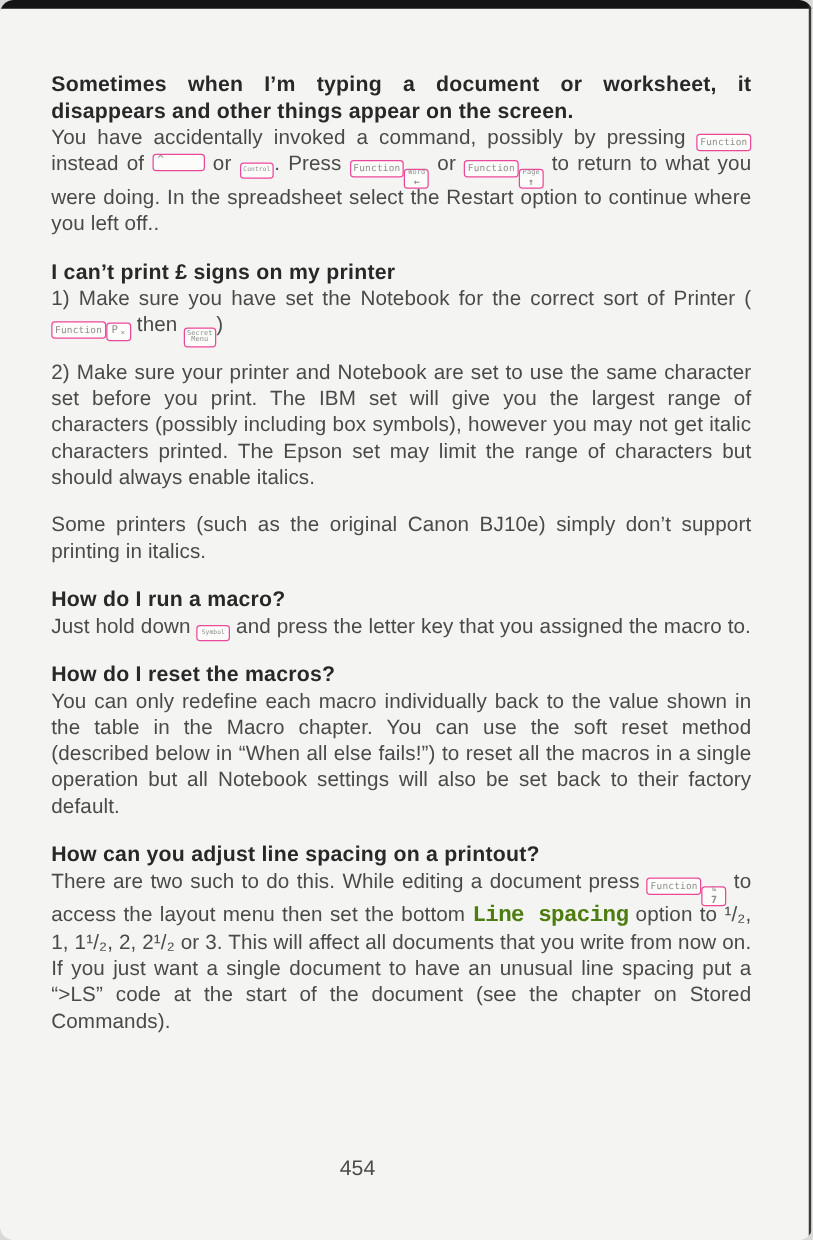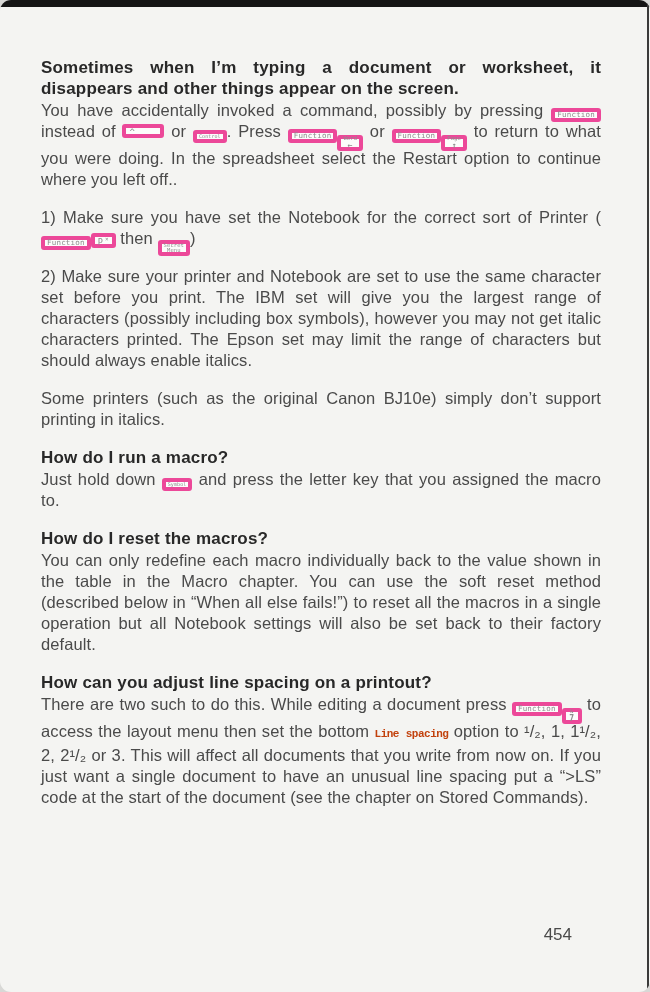--- a/index.html
+++ b/index.html
@@ -21,42 +21,42 @@
     margin:0; font-size:16.5px; line-height:21px;
     text-align:justify; letter-spacing:0.1px;
     color:#4a4a4a;
   }
   .para + .para { margin-top:13px; }
   h2 + .para { margin-top:1px; }
 
   
   .key {
     display:inline-flex; box-sizing:border-box;
-    border:4px solid #ec4899; border-radius:3px;
+    border:1px solid #ec4899; border-radius:3px;
     background:#fcfcfb; color:#8d8d8d;
     position:relative; top:1px; vertical-align:baseline;
     align-items:center; justify-content:center;
     height:14px; line-height:1; white-space:nowrap;
   }
   .key-function { font-size:7.5px; padding:0 2px; letter-spacing:0.2px; }
   .key-shift { width:42px; }
   .key-shift .caret { position:absolute; top:0px; left:3px; font-size:9px; line-height:8px; }
   .key-small { font-size:5px; min-width:27px; padding:0 2px; height:13px; }
   .key-2line { flex-direction:column; min-width:20px; height:16px; padding:1px 2px; top:3px; }
   .key-2line .k-top { font-size:5.5px; line-height:5.5px; }
   .key-2line .k-bottom { font-size:8px; line-height:8px; font-weight:bold; }
   .key-p { min-width:20px; height:15px; align-items:flex-end; padding:1px 3px 2px; }
   .key-p .p-main { font-size:8.5px; line-height:8px; align-self:flex-start; }
   .key-p .p-mark { font-size:6px; line-height:6px; margin-left:2px; }
 
-  .mono { font-family:"Liberation Mono", monospace; font-weight:bold; font-size:11px; color:#c2410c; letter-spacing:-0.5px; }
+  .mono { font-family:"Liberation Mono", monospace; font-weight:bold; font-size:18px; color:#4d7c0f; letter-spacing:-0.5px; }
 
   .page-number {
     position:absolute; top:925px; left:0; width:572px;
-    text-align:right; font-size:17px; color:#4a4a4a;
+    text-align:center; font-size:17px; color:#4a4a4a;
   }
 </style>
 </head>
 <body>
 
 <div class="page">
   <div class="scan-top-bar"></div>
   <div class="scan-right-line"></div>
 
   <div class="content">
@@ -68,20 +68,21 @@
           </kbd><span> or </span><kbd class="key key-small">Control</kbd><span>. Press </span><kbd class="key key-function">Function</kbd><kbd class="key key-2line">
             <span class="k-top">Word</span>
             <span class="k-bottom">←</span>
           </kbd><span> or </span><kbd class="key key-function">Function</kbd><kbd class="key key-2line">
             <span class="k-top">Page</span>
             <span class="k-bottom">↑</span>
           </kbd><span> to return to what you were doing. In the spreadsheet select the Restart option to continue where you left off..</span></p>
     </section>
 
     <section>
+      <h2>I can’t print £ signs on my printer</h2>
       <p class="para"><span>1) Make sure you have set the Notebook for the correct sort of Printer (</span><kbd class="key key-function">Function</kbd><kbd class="key key-p">
             <span class="p-main">P</span>
             <span class="p-mark">×</span>
           </kbd><span> then </span><kbd class="key key-2line">
             <span class="k-top">Secret</span>
             <span class="k-top">Menu</span>
           </kbd><span>)</span></p>
       <p class="para">2) Make sure your printer and Notebook are set to use the same character set before you print. The IBM set will give you the largest range of characters (possibly including box symbols), however you may not get italic characters printed. The Epson set may limit the range of characters but should always enable italics.</p>
     </section>
 

